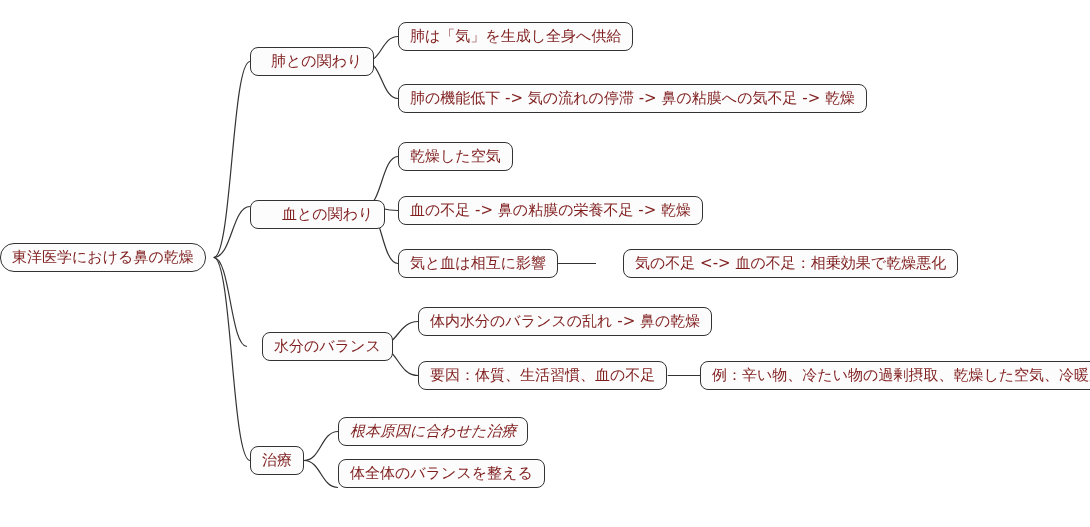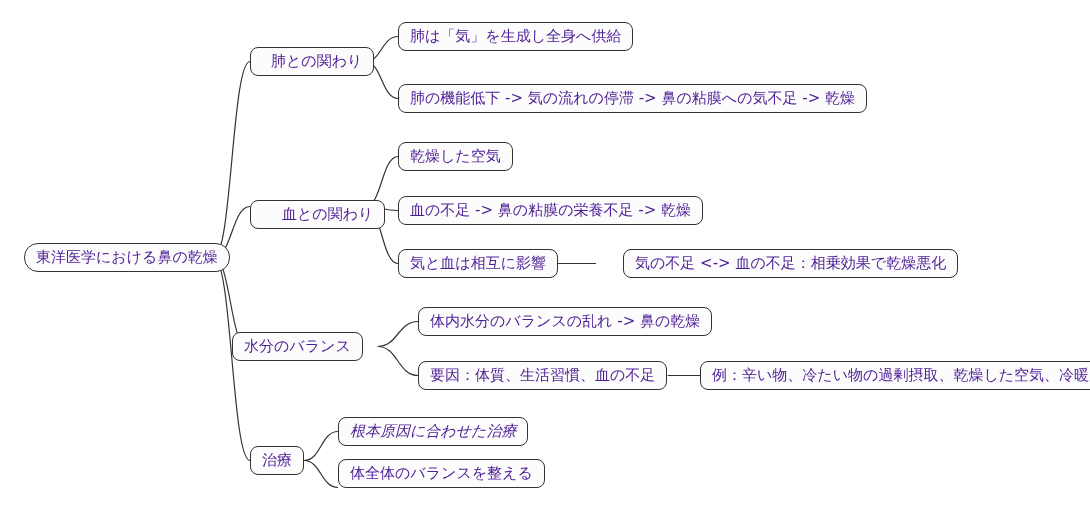--- a/index.html
+++ b/index.html
@@ -30,21 +30,21 @@
   .node {
     position: absolute;
     box-sizing: border-box;
     height: 29px;
     line-height: 19px;
     padding: 4px 11px;
     background: #fcfcfc;
     border: 1px solid #333333;
     border-radius: 8px;
     font-size: 15px;
-    color: #4c1d95;
+    color: #7f1d1d;
     white-space: nowrap;
   }
 </style>
 </head>
 <body>
 
 <div id="diagram">
   <svg id="edges">
       <path d="M 213.765625 257.5 C 231.8828125 257.5, 231.8828125 61.5, 250 61.5" class="edge"></path>
       <path d="M 213.765625 257.5 C 231.8828125 257.5, 231.8828125 206.5, 250 206.5" class="edge"></path>
@@ -56,33 +56,33 @@
       <path d="M 365.40625 206.5 C 381.703125 206.5, 381.703125 210.5, 398 210.5" class="edge"></path>
       <path d="M 365.40625 206.5 C 381.703125 206.5, 381.703125 263.5, 398 263.5" class="edge"></path>
       <path d="M 558.0625 263.5 C 577.03125 263.5, 577.03125 263.5, 596 263.5" class="edge"></path>
       <path d="M 377.765625 346.5 C 397.8828125 346.5, 397.8828125 321.5, 418 321.5" class="edge"></path>
       <path d="M 377.765625 346.5 C 397.8828125 346.5, 397.8828125 375.5, 418 375.5" class="edge"></path>
       <path d="M 667.703125 375.5 C 683.8515625 375.5, 683.8515625 375.5, 700 375.5" class="edge"></path>
       <path d="M 304 460.5 C 321 460.5, 321 431.5, 338 431.5" class="edge"></path>
       <path d="M 304 460.5 C 321 460.5, 321 487.5, 338 487.5" class="edge"></path>
     </svg>
 
-  <div class="node" style="left:24px;   top:243px;border-radius:14px;">東洋医学における鼻の乾燥</div>
+  <div class="node" style="left:0;   top:243px;border-radius:14px;">東洋医学における鼻の乾燥</div>
 
   <div class="node" style="left:250px; top:47px;padding-left:20px;">肺との関わり</div>
   <div class="node" style="left:398px; top:22px;">肺は「気」を生成し全身へ供給</div>
   <div class="node" style="left:398px; top:84px;">肺の機能低下 -&gt; 気の流れの停滞 -&gt; 鼻の粘膜への気不足 -&gt; 乾燥</div>
 
   <div class="node" style="left:250px; top:200px;padding-left:31px;">血との関わり</div>
   <div class="node" style="left:398px; top:142px;">乾燥した空気</div>
   <div class="node" style="left:398px; top:196px;">血の不足 -&gt; 鼻の粘膜の栄養不足 -&gt; 乾燥</div>
   <div class="node" style="left:398px; top:249px;">気と血は相互に影響</div>
   <div class="node" style="left:596px; top:249px;margin-left:27px;">気の不足 &lt;-&gt; 血の不足：相乗効果で乾燥悪化</div>
 
-  <div class="node" style="left:232px; top:332px;text-align:center;">水分のバランス</div>
+  <div class="node" style="left:262px; top:332px;text-align:center;">水分のバランス</div>
   <div class="node" style="left:418px; top:307px;">体内水分のバランスの乱れ -&gt; 鼻の乾燥</div>
   <div class="node" style="left:418px; top:361px;">要因：体質、生活習慣、血の不足</div>
   <div class="node" style="left:700px; top:361px;">例：辛い物、冷たい物の過剰摂取、乾燥した空気、冷暖房</div>
 
   <div class="node" style="left:250px; top:446px;">治療</div>
   <div class="node" style="left:338px; top:417px;font-style:italic;">根本原因に合わせた治療</div>
   <div class="node" style="left:338px; top:459px;">体全体のバランスを整える</div>
 </div>
 
 </body></html>

